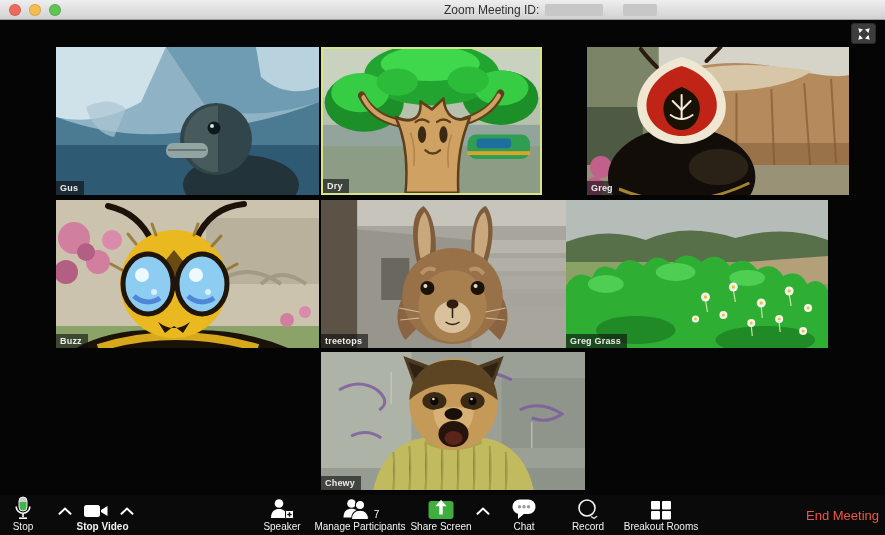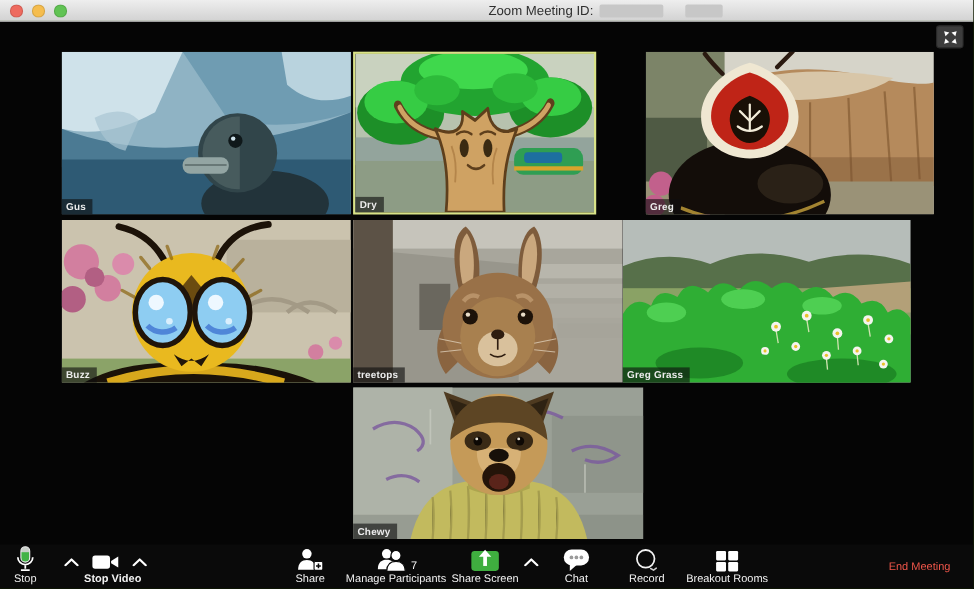--- a/index.html
+++ b/index.html
@@ -35,22 +35,22 @@
   
   .toolbar{position:absolute;top:495px;left:0;width:885px;height:40px;background:#0a0a0a;z-index:25;}
   .tbi{position:absolute;top:3px;height:34px;display:flex;flex-direction:column;align-items:center;
     justify-content:space-between;cursor:pointer;}
   .tbi .ic{height:22px;display:flex;align-items:flex-end;}
   .tbi .lbl{font-size:10px;color:#f2f2f2;white-space:nowrap;line-height:11px;}
   .tbi .lbl.bold{font-weight:700;padding-left:13px;}
   .icon-row{display:flex;align-items:flex-start;}
   .badge{font-size:10px;color:#fff;margin-left:3px;margin-top:-2px;}
   .chev{position:absolute;top:9px;width:20px;height:14px;display:flex;align-items:center;justify-content:center;cursor:pointer;}
-  .end-btn{position:absolute;right:21px;top:0;height:40px;display:flex;align-items:center;
-    font-size:10px;color:#ef564a;cursor:pointer;}
+  .end-btn{position:absolute;right:6px;top:0;height:40px;display:flex;align-items:center;
+    font-size:13px;color:#ef564a;cursor:pointer;}
 </style>
 </head>
 <body>
 
 <div class="window">
 
   <div class="titlebar">
     <div class="traffic">
       <div class="light red"></div>
       <div class="light yellow"></div>
@@ -385,21 +385,21 @@
     <div class="tbi" style="left:258px;width:48px">
       <div class="ic">
         <svg width="26" height="22" viewBox="0 0 26 22">
           <circle cx="10" cy="5.5" r="4.3" fill="#fff"></circle>
           <path d="M2,20 C2,13.5 5.5,11 10,11 C14.5,11 18,13.5 18,20 Z" fill="#fff"></path>
           <rect x="16.5" y="12.5" width="8" height="8" rx="1.2" fill="#fff" stroke="#0a0a0a" stroke-width="1"></rect>
           <line x1="20.5" y1="14.3" x2="20.5" y2="18.7" stroke="#0a0a0a" stroke-width="1.4"></line>
           <line x1="18.3" y1="16.5" x2="22.7" y2="16.5" stroke="#0a0a0a" stroke-width="1.4"></line>
         </svg>
       </div>
-      <span class="lbl">Share</span>
+      <span class="lbl">Speaker</span>
     </div>
 
     <div class="tbi" style="left:300px;width:120px">
       <div class="ic icon-row">
         <svg width="30" height="22" viewBox="0 0 30 22">
           <circle cx="10.5" cy="5.5" r="4.3" fill="#fff"></circle>
           <path d="M2.5,19.5 C2.5,13 6,10.8 10.5,10.8 C15,10.8 18.5,13 18.5,19.5 Z" fill="#fff"></path>
           <circle cx="19" cy="7" r="4.6" fill="#fff" stroke="#0a0a0a" stroke-width="1.1"></circle>
           <path d="M10.5,21.5 C10.5,14.6 14.4,12.3 19,12.3 C23.6,12.3 27.5,14.6 27.5,21.5 Z" fill="#fff" stroke="#0a0a0a" stroke-width="1.1"></path>
         </svg>

